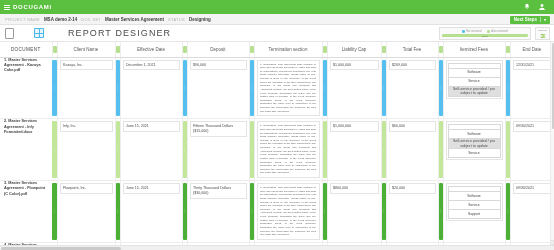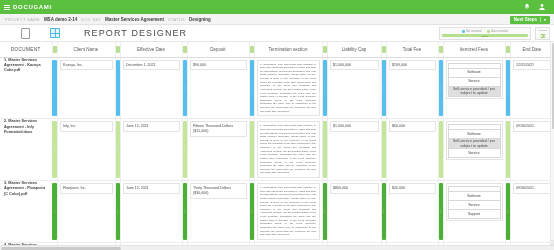--- a/index.html
+++ b/index.html
@@ -59,21 +59,21 @@
   }
   .next-steps .caret { border-left: 1px solid rgba(255,255,255,.5); padding-left: 3px; font-size: 4px; }
 
   
   .titlebar {
     height: 17px;
     background: #ffffff;
     border-bottom: 1px solid #e6e6e6;
     display: flex;
     align-items: center;
-    padding: 0 21px;
+    padding: 0 5px;
     gap: 20px;
     position: relative;
   }
   .doc-ic { width: 9px; height: 11px; border: 1px solid #9a9a9a; border-radius: 1px; background:#fff; }
   .grid-ic {
     width: 10px; height: 10px;
     background: #4db8e8;
     border-radius: 1px;
     display: grid;
     grid-template-columns: 1fr 1fr;

